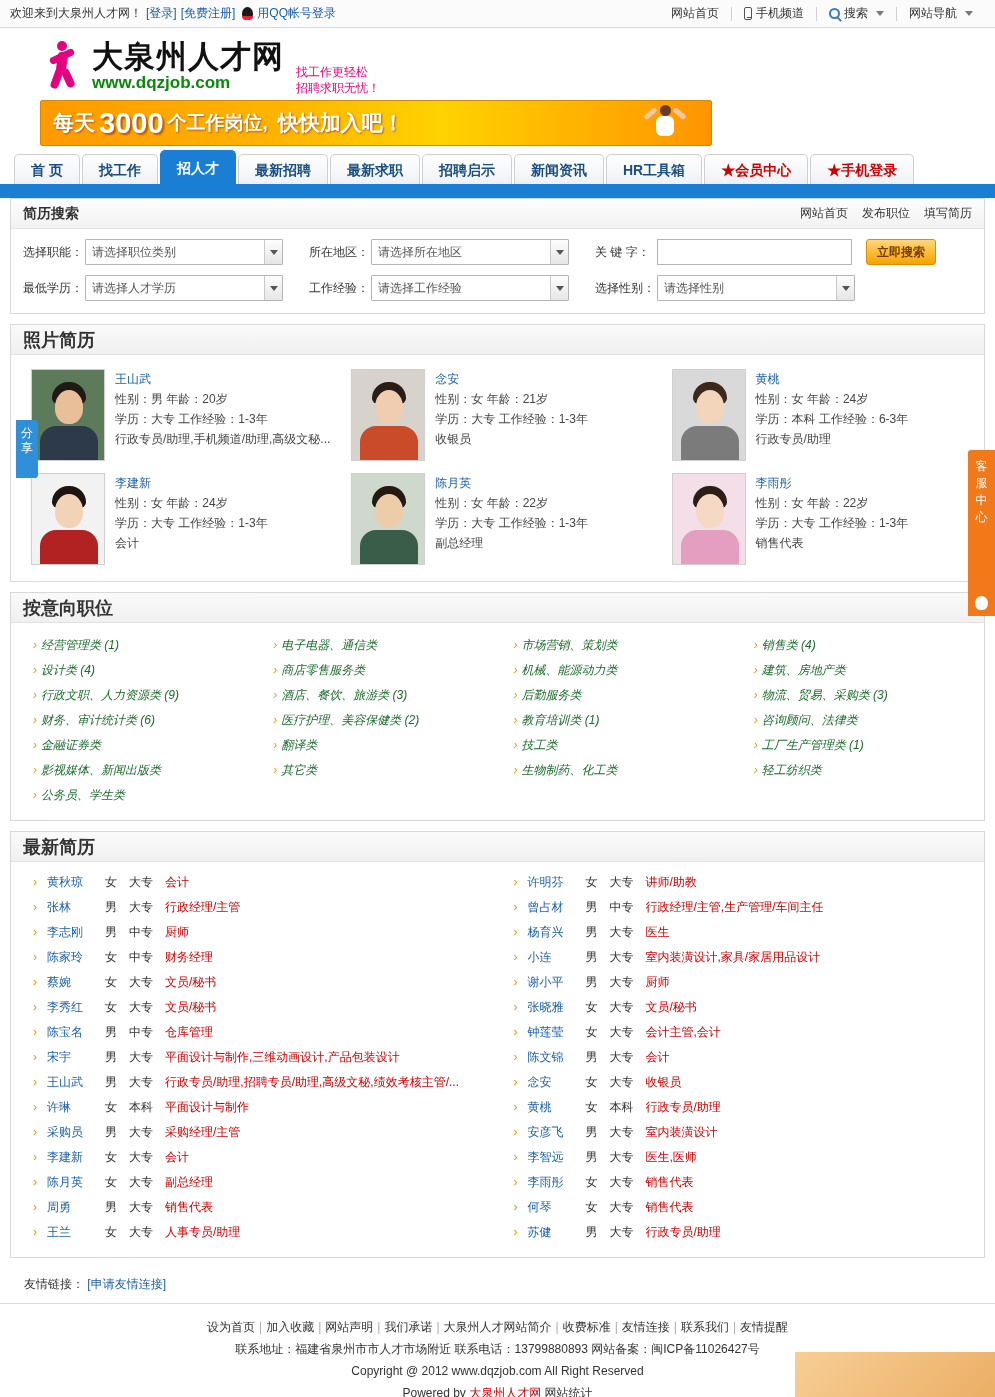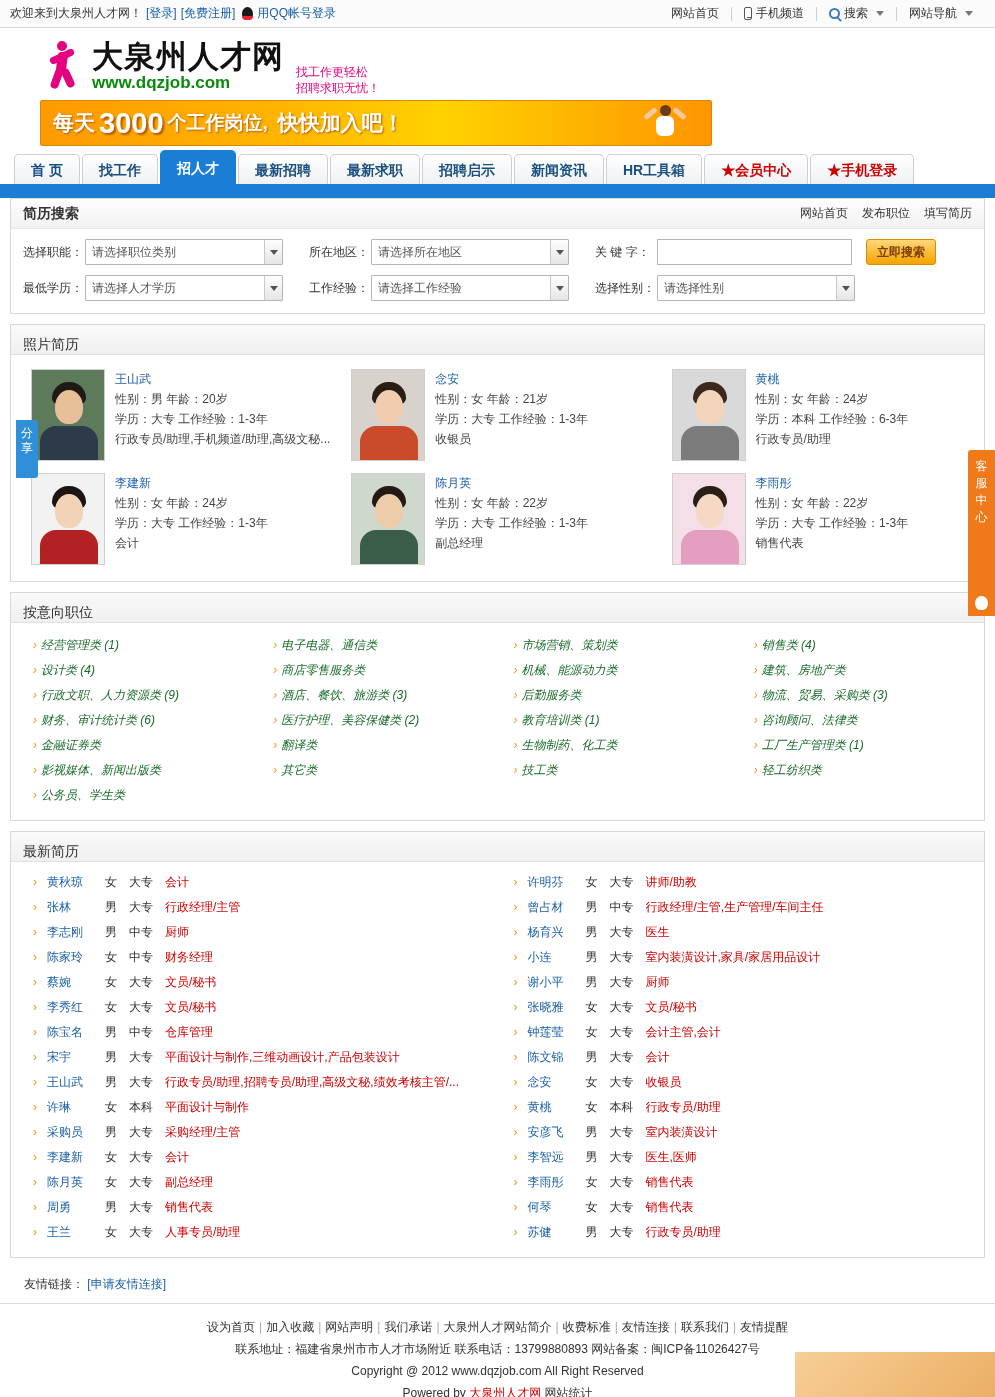--- a/index.html
+++ b/index.html
@@ -114,22 +114,22 @@
   .service-tab .qq-ico {
     position:absolute; bottom:-26px; left:0; width:27px; height:26px;
     background:#f07a1a; display:flex; align-items:center; justify-content:center;
   }
   .service-tab .qq-ico .g { width:13px;height:14px;background:#fff;border-radius:50% 50% 45% 45%; position:relative;}
 
   
   .panel { border:1px solid #d8d8d8; background:#fff; margin-bottom: 10px; }
   .panel-head {
     height: 30px; background: linear-gradient(#fafafa,#f0f0f0);
-    border-bottom:1px solid #e2e2e2; display:flex; align-items:flex-end;
-    padding: 0 12px; font-size:14px; font-weight:normal; color:#333;
+    border-bottom:1px solid #e2e2e2; display:flex; align-items:center;
+    padding: 0 12px; font-size:18px; font-weight:bold; color:#333;
   }
 
   
   .search-panel { border:1px solid #d8d8d8; background:#fff; margin-bottom:10px; }
   .search-head {
     height:30px; background:linear-gradient(#fdfdfd,#f2f2f2); border-bottom:1px solid #e6e6e6;
     display:flex; align-items:center; padding:0 12px; font-size:14px; font-weight:bold;
   }
   .search-head .links { margin-left:auto; font-weight:normal; font-size:12px; display:flex; gap:14px; color:#333;}
   .search-body { padding: 10px 12px 12px 12px; }
@@ -482,22 +482,22 @@
           <div class="cat-item"><span class="arrow">›</span><a href="#" style="color:#1a6b2a">酒店、餐饮、旅游类</a> <span class="cnt">(3)</span></div>
           <div class="cat-item"><span class="arrow">›</span><a href="#" style="color:#1a6b2a">医疗护理、美容保健类</a> <span class="cnt">(2)</span></div>
           <div class="cat-item"><span class="arrow">›</span><a href="#" style="color:#1a6b2a">翻译类</a> <span class="cnt"></span></div>
           <div class="cat-item"><span class="arrow">›</span><a href="#" style="color:#1a6b2a">其它类</a> <span class="cnt"></span></div>
         </div>
         <div class="cat-col">
           <div class="cat-item"><span class="arrow">›</span><a href="#" style="color:#1a6b2a">市场营销、策划类</a> <span class="cnt"></span></div>
           <div class="cat-item"><span class="arrow">›</span><a href="#" style="color:#1a6b2a">机械、能源动力类</a> <span class="cnt"></span></div>
           <div class="cat-item"><span class="arrow">›</span><a href="#" style="color:#1a6b2a">后勤服务类</a> <span class="cnt"></span></div>
           <div class="cat-item"><span class="arrow">›</span><a href="#" style="color:#1a6b2a">教育培训类</a> <span class="cnt">(1)</span></div>
+          <div class="cat-item"><span class="arrow">›</span><a href="#" style="color:#1a6b2a">技工类</a> <span class="cnt"></span></div>
           <div class="cat-item"><span class="arrow">›</span><a href="#" style="color:#1a6b2a">生物制药、化工类</a> <span class="cnt"></span></div>
-          <div class="cat-item"><span class="arrow">›</span><a href="#" style="color:#1a6b2a">技工类</a> <span class="cnt"></span></div>
         </div>
         <div class="cat-col">
           <div class="cat-item"><span class="arrow">›</span><a href="#" style="color:#1a6b2a">销售类</a> <span class="cnt">(4)</span></div>
           <div class="cat-item"><span class="arrow">›</span><a href="#" style="color:#1a6b2a">建筑、房地产类</a> <span class="cnt"></span></div>
           <div class="cat-item"><span class="arrow">›</span><a href="#" style="color:#1a6b2a">物流、贸易、采购类</a> <span class="cnt">(3)</span></div>
           <div class="cat-item"><span class="arrow">›</span><a href="#" style="color:#1a6b2a">咨询顾问、法律类</a> <span class="cnt"></span></div>
           <div class="cat-item"><span class="arrow">›</span><a href="#" style="color:#1a6b2a">工厂生产管理类</a> <span class="cnt">(1)</span></div>
           <div class="cat-item"><span class="arrow">›</span><a href="#" style="color:#1a6b2a">轻工纺织类</a> <span class="cnt"></span></div>
         </div>
       </div>

